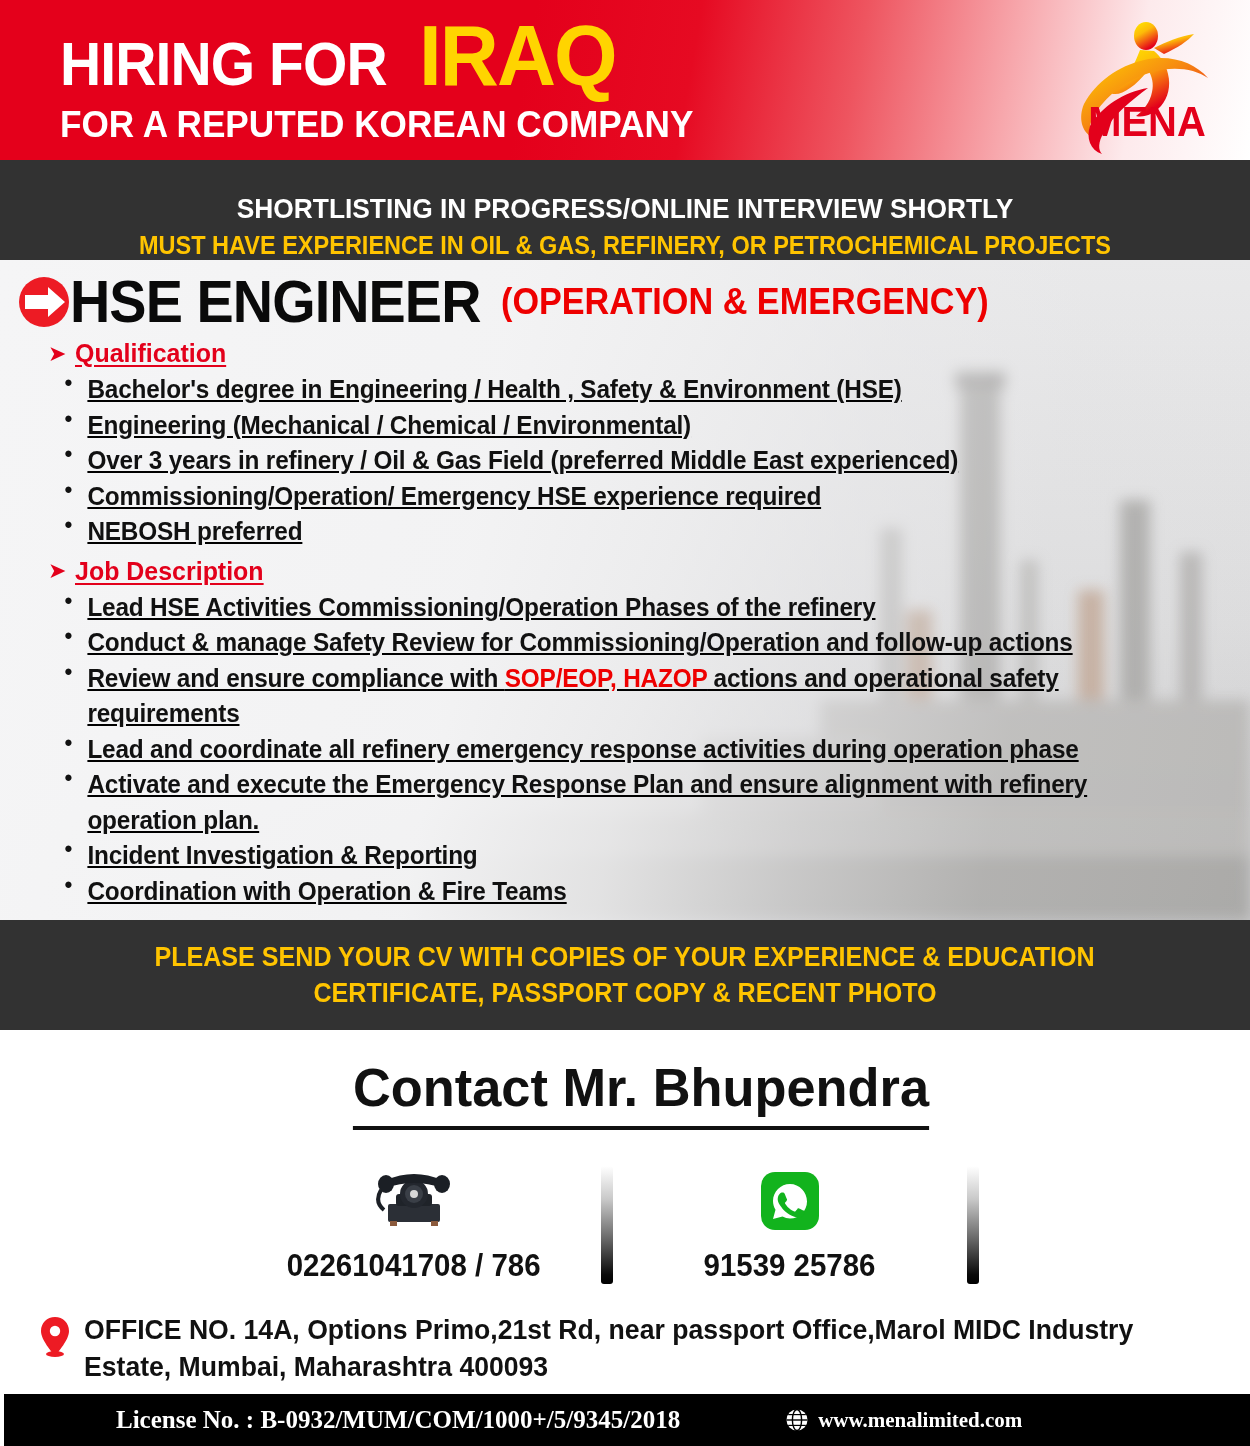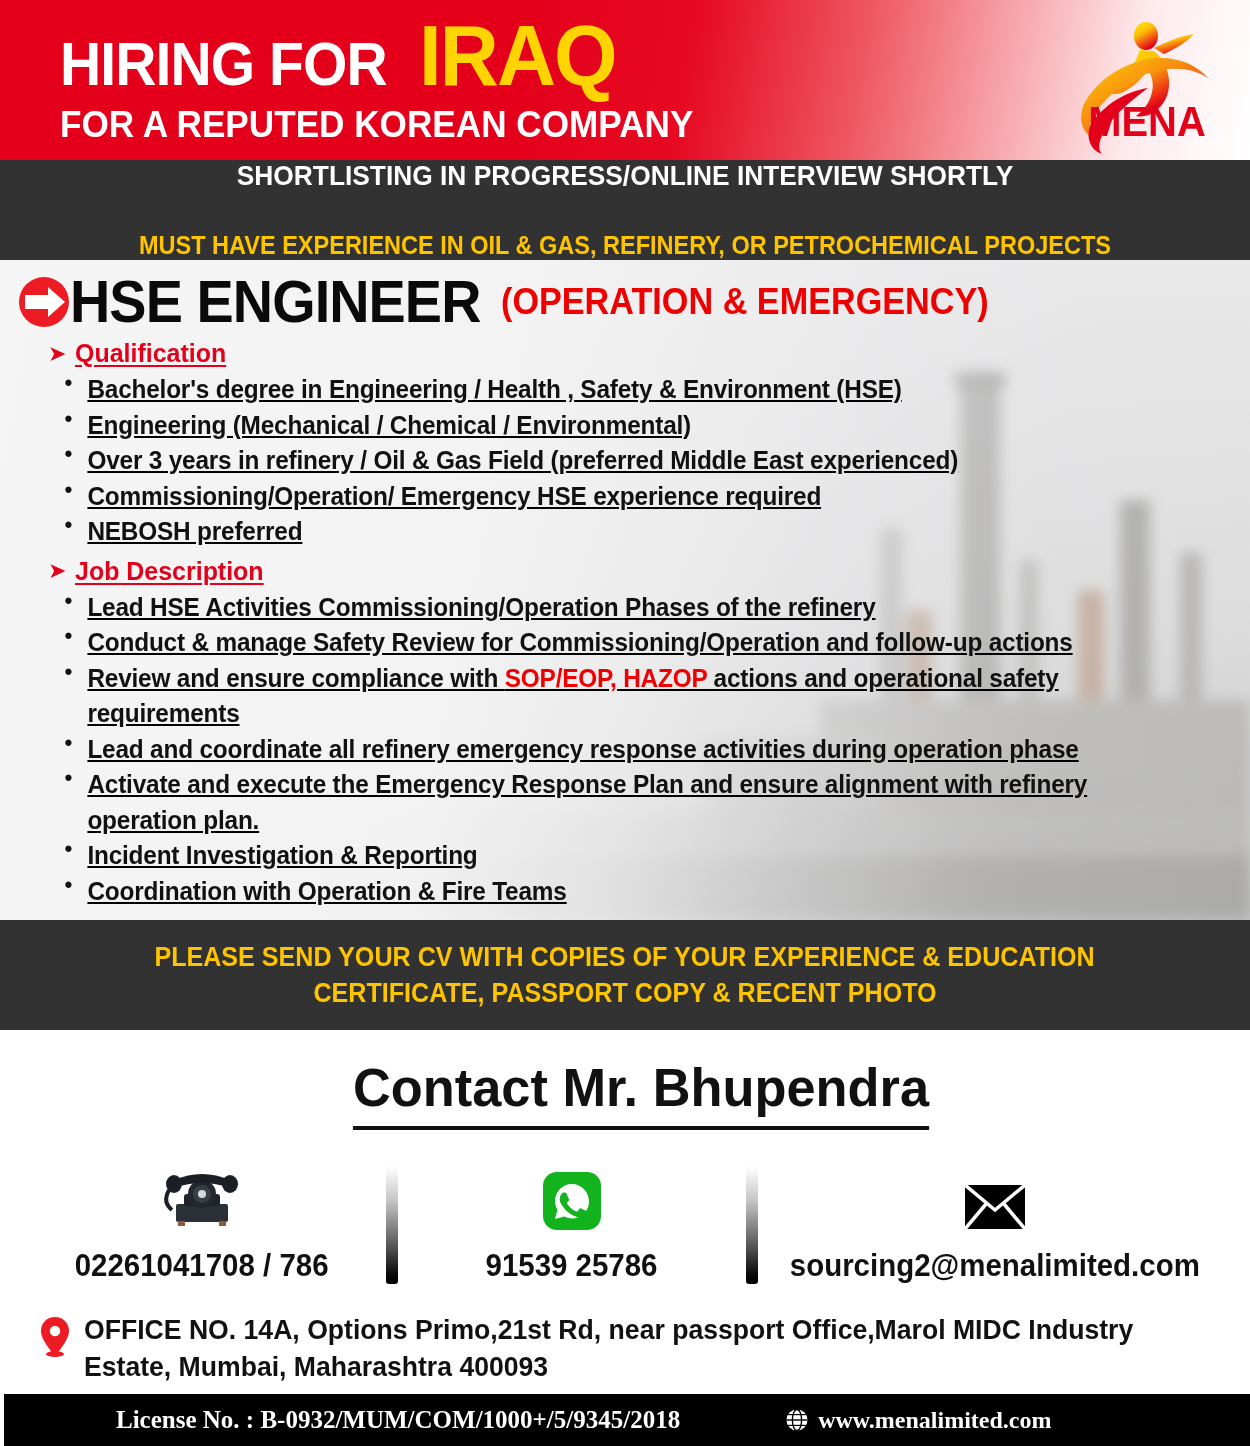--- a/index.html
+++ b/index.html
@@ -45,21 +45,21 @@
   .logo-text {
     position:absolute; left:0; bottom:12px; width:100%;
     text-align:center; font-size:42px; font-weight:bold;
     color:#E3001B; letter-spacing:0px; transform:scaleX(0.95);
   }
 
   
   .subbar {
     background:#323232; width:100%; height:100px;
     display:flex; flex-direction:column;
-    align-items:center; justify-content:space-between; gap:6px;
+    align-items:center; justify-content:flex-end; gap:6px;
   }
   .subbar-l1 {
     color:#ffffff; font-size:28px; font-weight:bold;
     transform:scaleX(0.94); letter-spacing:0px;
   }
   .subbar-l2 {
     color:#FFC400; font-size:25px; font-weight:bold;
     transform:scaleX(0.94); letter-spacing:0px;
   }
 
@@ -175,21 +175,21 @@
     background:#000; display:flex; align-items:center;
   }
   .lic {
     color:#fff; font-family:"Liberation Serif", serif;
     font-weight:bold; font-size:25px; margin-left:112px;
     letter-spacing:0px;
   }
   .site-wrap { display:flex; align-items:center; gap:9px; margin-left:105px; }
   .site {
     color:#fff; font-family:"Liberation Serif", serif;
-    font-weight:bold; font-size:24px;
+    font-weight:bold; font-size:21px;
   }
 </style>
 </head>
 <body>
 
 <div class="header">
   <div class="hdr-text">
     <div class="hdr-line1">
       <span class="hdr-hiring">HIRING FOR</span>
       <span class="hdr-iraq">IRAQ</span>
@@ -364,30 +364,20 @@
                    -0.4 0.7-1.6 2.1-2 2.5 -0.4 0.4-0.7 0.5-1.4 0.2 -0.6-0.3-2.8-1-5.3-3.3
                    -2-1.7-3.3-3.9-3.7-4.5 -0.4-0.7 0-1 0.3-1.3 0.3-0.3 0.6-0.7 1-1.1
                    0.3-0.4 0.4-0.7 0.6-1.1 0.2-0.4 0.1-0.8-0.1-1.1 -0.1-0.3-1.4-3.4-1.9-4.6 Z" fill="#12B31D"></path>
         </svg>
       </div>
       <div class="c-text">91539 25786</div>
     </div>
 
     <div class="vdiv"></div>
 
-    <div class="c-col mail">
-      <div class="c-icon">
-        <svg width="62" height="46" viewBox="0 0 62 46">
-          <rect x="1" y="1" width="60" height="44" fill="#000000"></rect>
-          <path d="M1 1 L31 26 L61 1" stroke="#ffffff" stroke-width="3.5" fill="none"></path>
-          <path d="M1 45 L22 20 M61 45 L40 20" stroke="#ffffff" stroke-width="3.5" fill="none"></path>
-        </svg>
-      </div>
-      <div class="c-text">sourcing2@menalimited.com</div>
-    </div>
 
   </div>
 </div>
 
 <div class="address">
   <svg class="pin-icon" width="34" height="42" viewBox="0 0 34 42">
     <path d="M17 1 C9 1 3 7 3 15 c0 9 11 21 14 25 3-4 14-16 14-25 0-8-6-14-14-14 Z" fill="#ED1B24"></path>
     <circle cx="17" cy="15" r="5.2" fill="#ffffff"></circle>
     <ellipse cx="17" cy="38" rx="9" ry="3" fill="#ED1B24"></ellipse>
   </svg>

